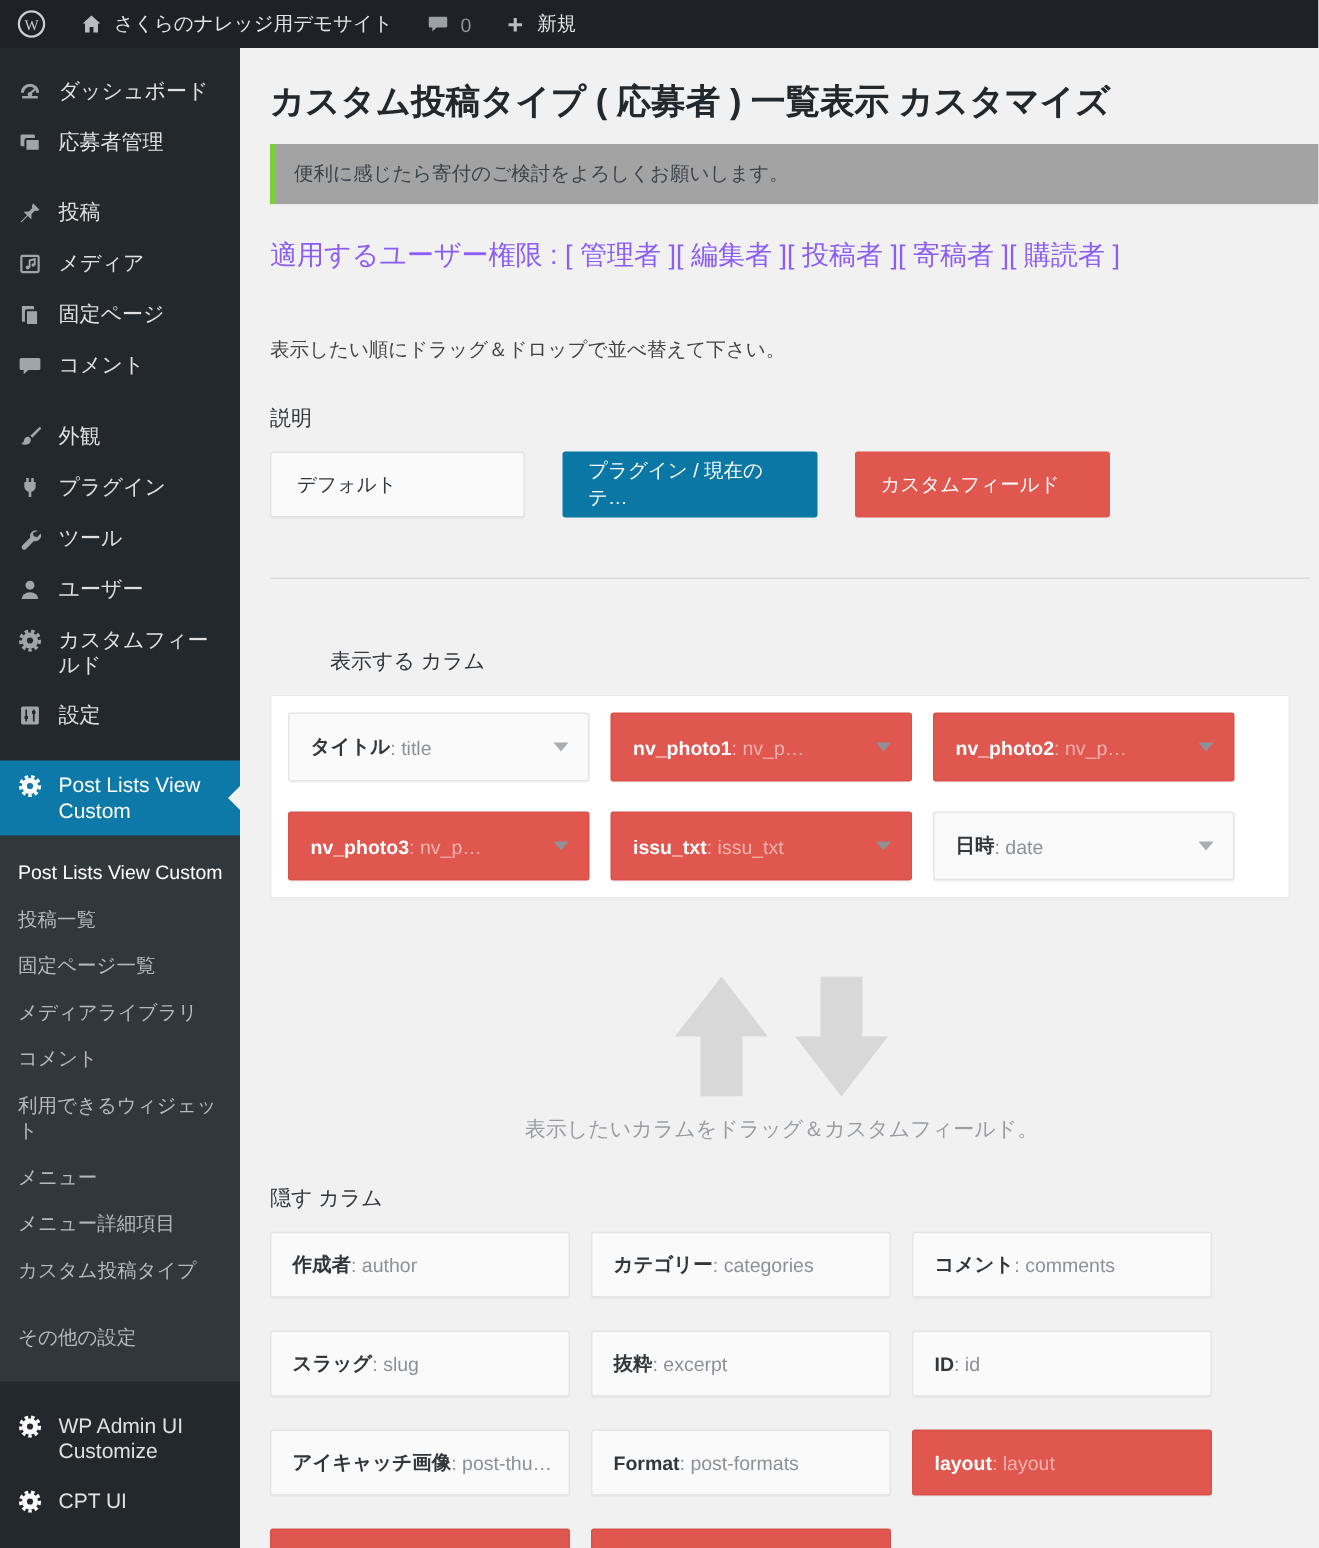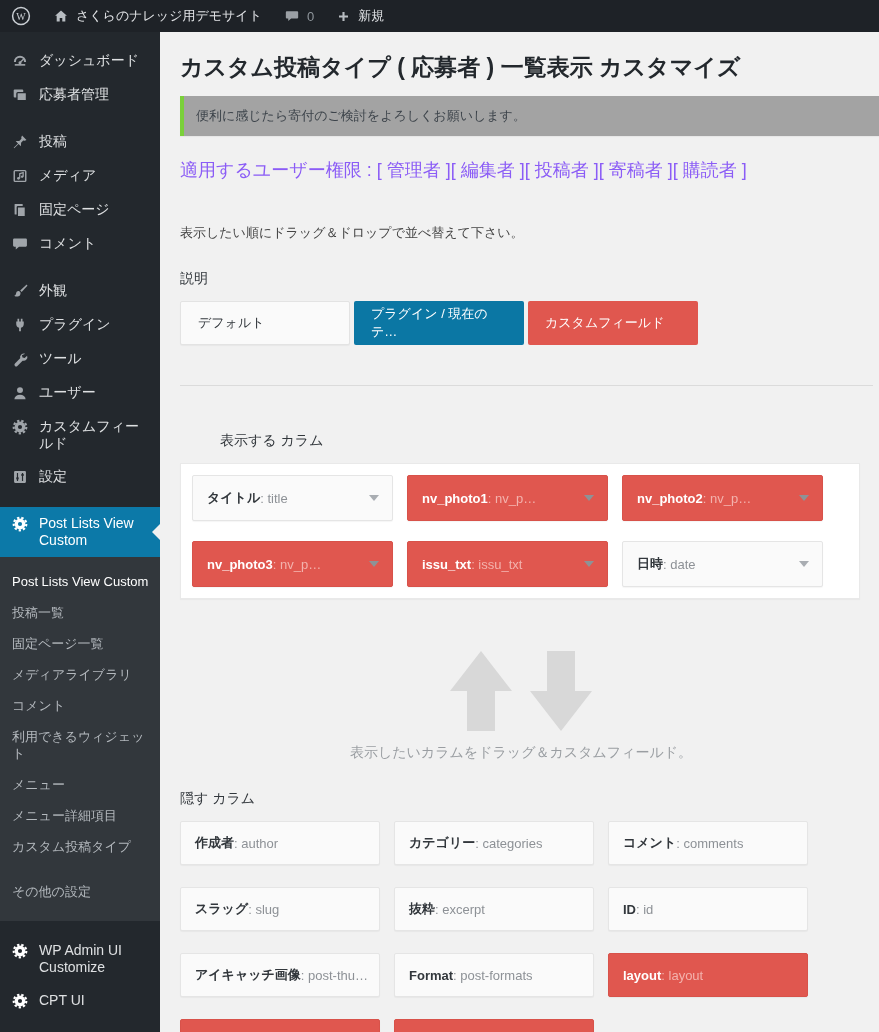--- a/index.html
+++ b/index.html
@@ -53,21 +53,21 @@
     padding:0 0 0 20px; background:#f1f1f1;
   }
   .page-title { margin:0; padding:20px 0 0; font-size:23px; line-height:30px; font-weight:600; color:#23282d; }
   .notice {
     margin:14px 0 0; background:#a3a3a3; border-left:4px solid #7ad03a;
     box-shadow:0 1px 1px rgba(0,0,0,.04); padding:11px 12px; font-size:13px; color:#3c434a;
   }
   .permissions { margin:22px 0 0; font-size:18px; color:#8b5cf6; }
   .sort-note { margin:42px 0 0; font-size:13px; color:#444; }
   .sec-label { margin:28px 0 0; font-size:14px; color:#32373c; }
-  .desc-buttons { margin:13px 0 0; display:flex; gap:4px;border-radius:10px; }
+  .desc-buttons { margin:13px 0 0; display:flex; gap:25px;border-radius:10px; }
   .btn {
     width:170px; height:44px; display:flex; align-items:center; padding:0 17px;
     font-size:13px; border-radius:2px; cursor:pointer;
   }
   .btn.default { background:#fafafa; border:1px solid #e3e3e3; color:#32373c; box-shadow:0 1px 1px rgba(0,0,0,.04); }
   .btn.blue { background:#0b77a4; color:#fff; }
   .btn.red  { background:#e0574f; color:#fff; }
   .divider { border:0; border-top:1px solid #dbdbdb; margin:40px 6px 0 0; }
   .visible-label { margin-top:46px;margin-left:40px; }
   .visible-box {

